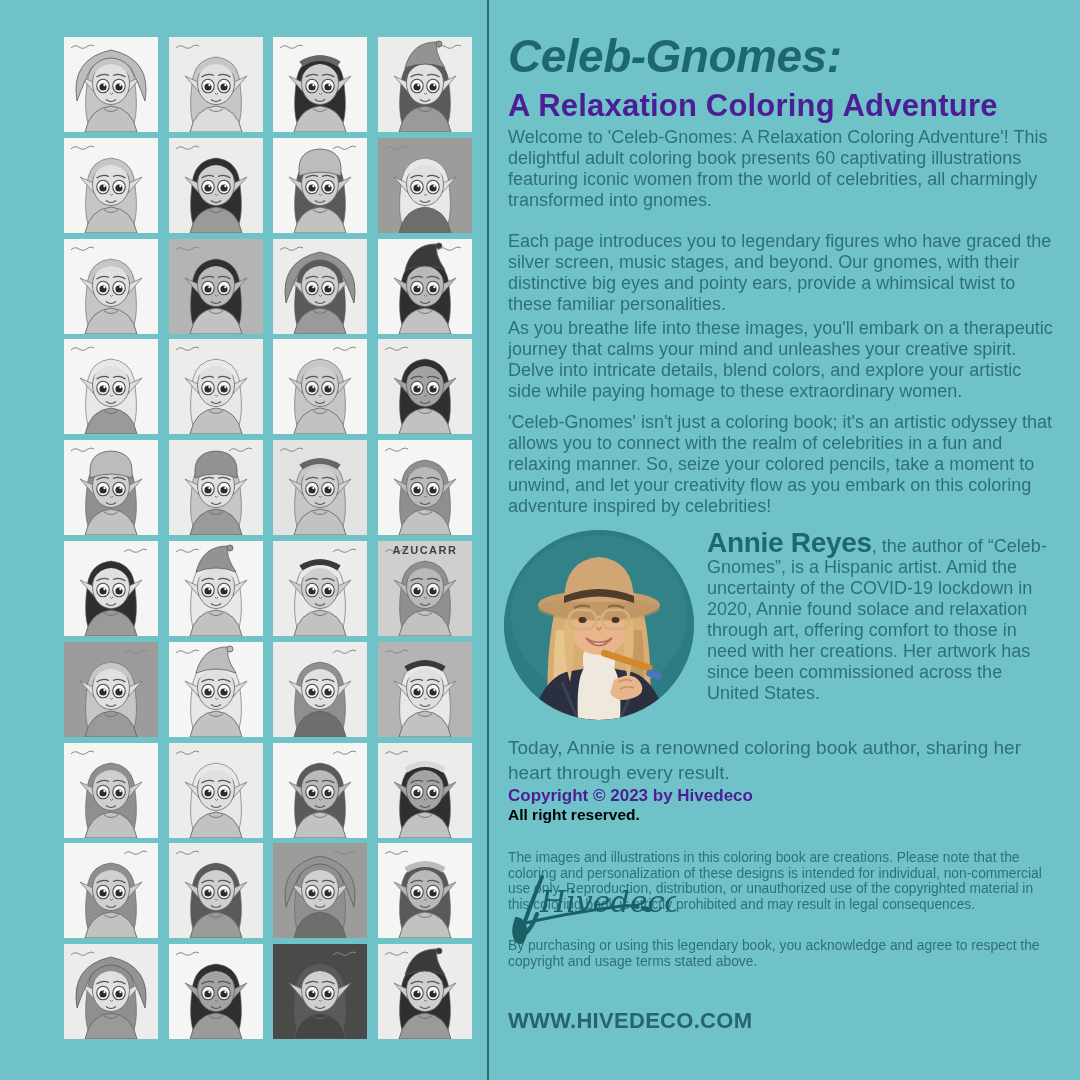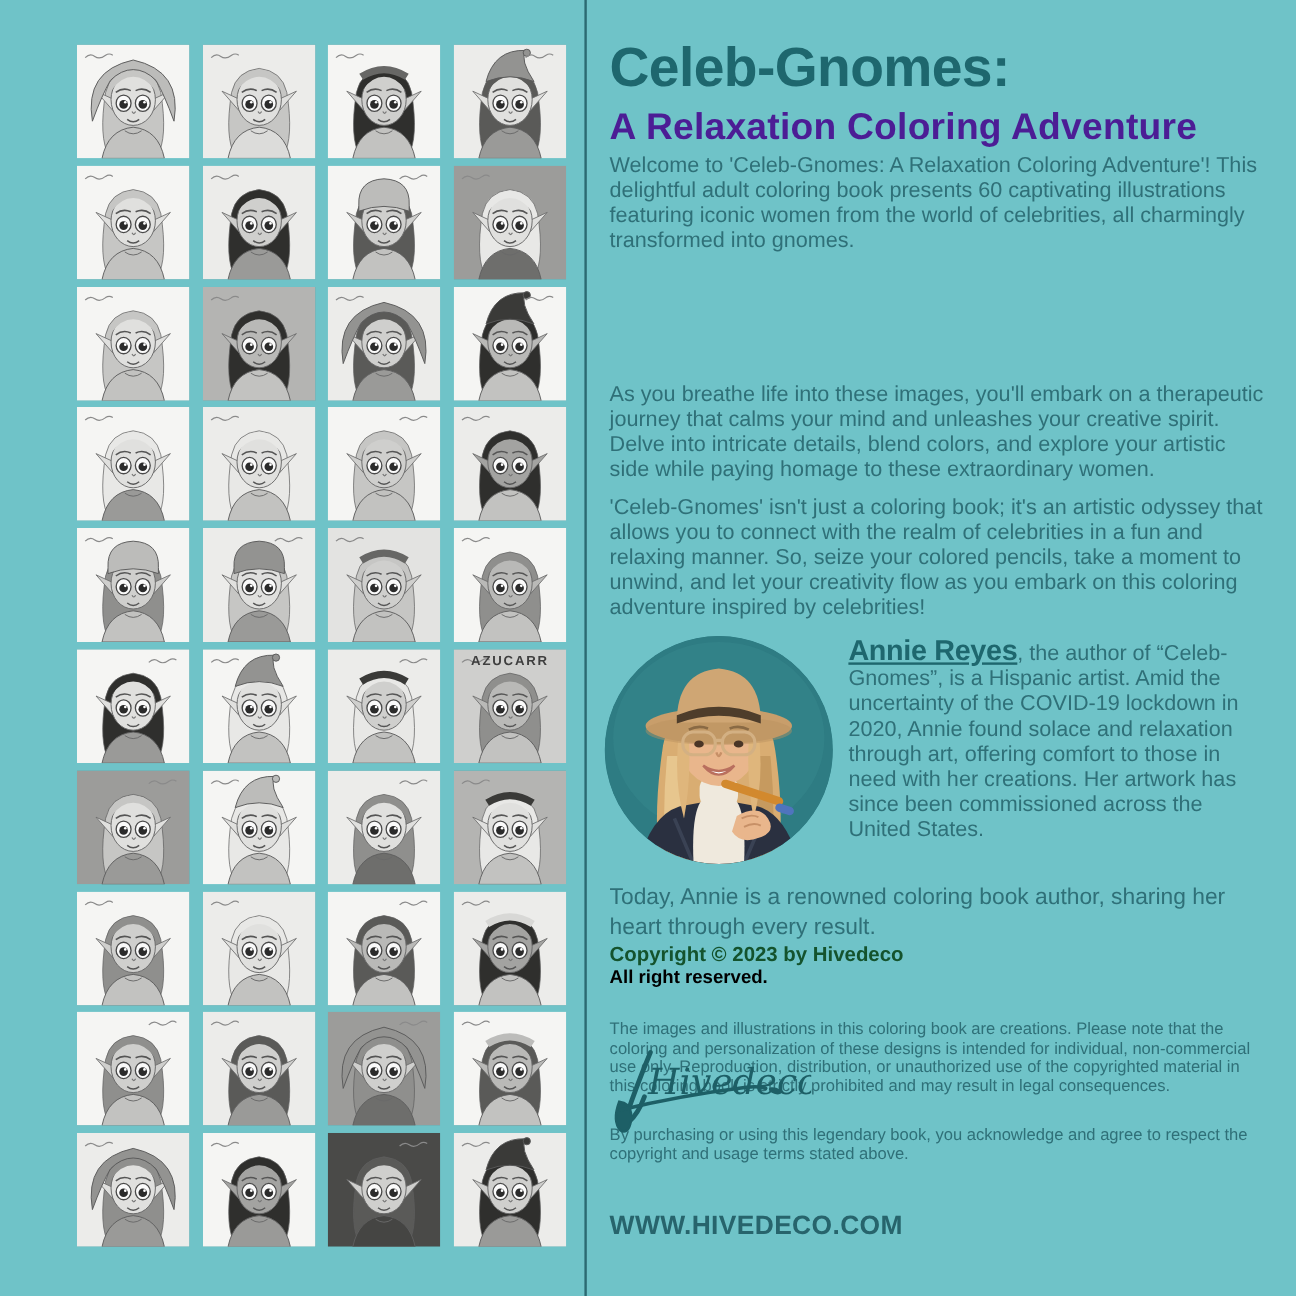--- a/index.html
+++ b/index.html
@@ -18,38 +18,38 @@
   }
   .thumb{width:94px;height:95px;overflow:hidden;box-shadow:inset 0 0 0 1px rgba(0,0,0,.10);}
   .thumb svg{display:block;width:94px;height:95px;}
 
   
   .divider{position:absolute;left:487px;top:0;width:2px;height:1080px;background:#2b6a72;}
 
   
   .right{position:absolute;left:508px;top:0;width:548px;height:1080px;color:#2f7078;}
   .right > *{position:absolute;left:0;margin:0;}
-  .title{top:32px;font-size:46px;font-weight:bold;color:#1e676e;letter-spacing:-0.5px;line-height:1.05;}
+  .title{top:32px;font-size:46px;font-weight:bold;color:#1e676e;letter-spacing:-0.5px;line-height:1.05;font-style:italic;}
   .subtitle{top:88px;font-size:31px;font-weight:bold;color:#4c1d95;letter-spacing:0.2px;}
   .body{width:548px;font-size:18px;line-height:21px;}
   .p1{top:127px}.p2{top:231px}.p3{top:318px}.p4{top:412px}
 
   .author-row{top:528px;width:548px;height:205px;}
   .photo{
     position:absolute;left:-4px;top:2px;width:190px;height:190px;
     border-radius:50%;overflow:hidden;background:#2e7c83;
   }
   .photo svg{display:block;width:190px;height:190px;}
   .bio{position:absolute;left:199px;top:4px;width:349px;font-size:18px;line-height:21px;}
-  .bio strong{font-size:24px;font-weight:bold;color:#1e676e;letter-spacing:-0.3px;text-decoration:underline;}
+  .bio strong{font-size:28px;font-weight:bold;color:#1e676e;letter-spacing:-0.3px;}
 
   .closing{top:735px;width:548px;font-size:19px;line-height:25px;}
 
   .copyright{top:786px;width:548px;}
-  .c1{font-size:17px;font-weight:bold;line-height:20px;color:#14532d;}
+  .c1{font-size:17px;font-weight:bold;line-height:20px;color:#4c1d95;}
   .c2{font-size:15.5px;font-weight:bold;line-height:18px;color:#000000;}
   .cbody{font-size:13.8px;line-height:15.6px;margin-top:26px;}
 
   .logo{top:872px;left:-2px;width:170px;height:80px;}
   .logo svg{display:block;}
   .logo text{font-family:"DejaVu Serif",serif;font-style:italic;}
 
   .website{top:1008px;font-size:22px;font-weight:bold;letter-spacing:0.3px;color:#27646c;}
 </style>
 </head>
@@ -1004,20 +1004,21 @@
       </div>
     </div>
 
   <div class="divider"></div>
 
   <div class="right">
     <h1 class="title">Celeb-Gnomes:</h1>
     <h2 class="subtitle">A Relaxation Coloring Adventure</h2>
 
     <p class="body p1">Welcome to 'Celeb-Gnomes: A Relaxation Coloring Adventure'! This delightful adult coloring book presents 60 captivating illustrations featuring iconic women from the world of celebrities, all charmingly transformed into gnomes.</p>
+    <p class="body p2">Each page introduces you to legendary figures who have graced the silver screen, music stages, and beyond. Our gnomes, with their distinctive big eyes and pointy ears, provide a whimsical twist to these familiar personalities.</p>
     <p class="body p3">As you breathe life into these images, you'll embark on a therapeutic journey that calms your mind and unleashes your creative spirit. Delve into intricate details, blend colors, and explore your artistic side while paying homage to these extraordinary women.</p>
     <p class="body p4">'Celeb-Gnomes' isn't just a coloring book; it's an artistic odyssey that allows you to connect with the realm of celebrities in a fun and relaxing manner. So, seize your colored pencils, take a moment to unwind, and let your creativity flow as you embark on this coloring adventure inspired by celebrities!</p>
 
     <div class="author-row">
       <div class="photo">
         <svg viewBox="0 0 190 190">
           <defs>
               <clipPath id="pc">
                 <circle cx="95" cy="95" r="95"></circle>
               </clipPath>

